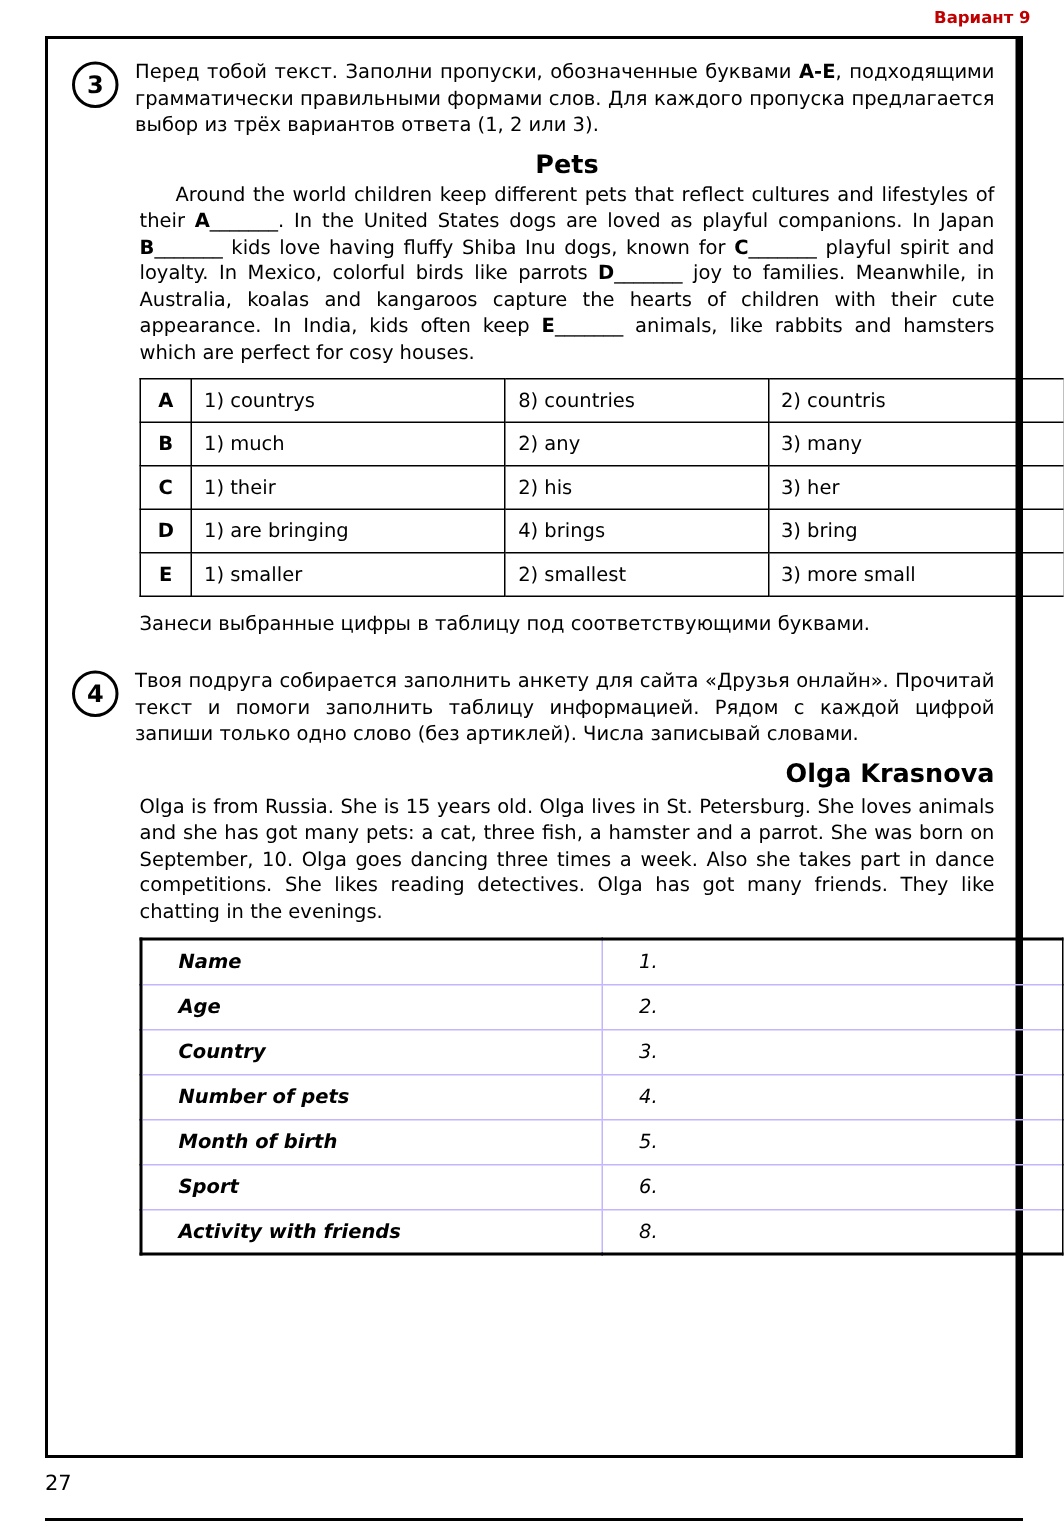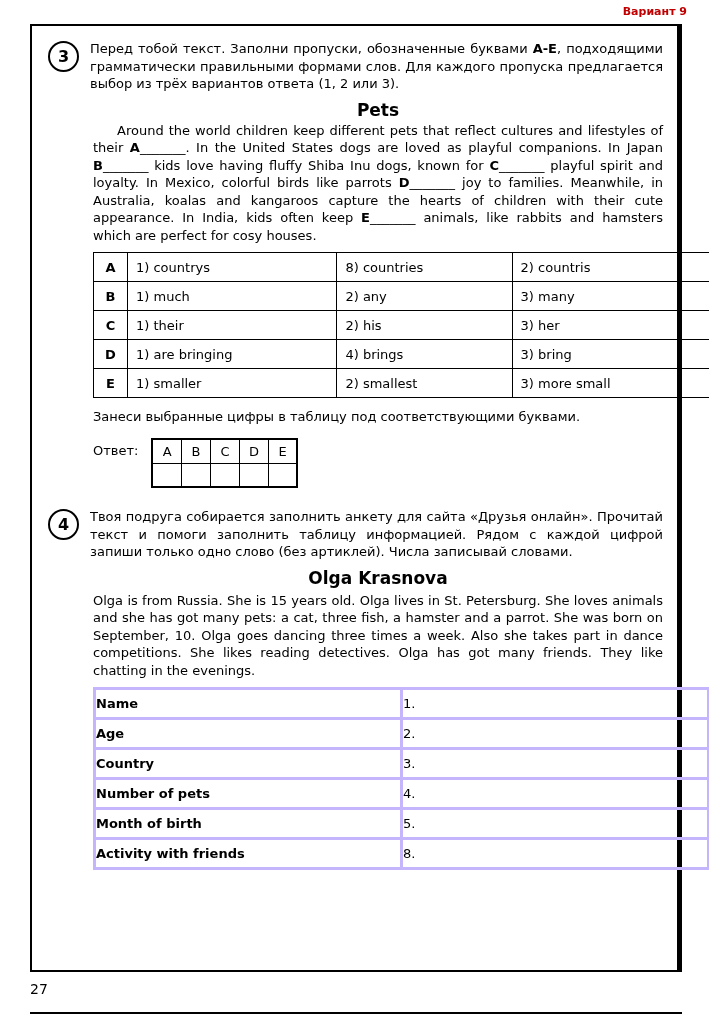--- a/index.html
+++ b/index.html
@@ -37,24 +37,24 @@
   .options-table td.letter { width:34px; text-align:center; font-weight:bold; padding:2px 4px; }
 
   .transfer { margin-top:10px; line-height:1.35; }
 
   .answer-block { margin-top:12px; display:flex; align-items:flex-start; gap:13px; }
   .answer-label { margin-top:5px; }
   .answer-table { border:2px solid #000; }
   .answer-table td { border:1px solid #000; width:29px; height:24px; text-align:center; vertical-align:middle; }
 
   .task4 { margin-top:20px; }
-  .title4 { margin-bottom:4px; }
+  .title4 { margin-bottom:4px;text-align:right; }
 
   .form-table { margin-top:8px; width:100%; border:2px solid #000; }
-  .form-table td { border:3px solid #c4b5fd; height:30px; padding:2px 0; vertical-align:middle; }
+  .form-table td { border:1px solid #c4b5fd; height:30px; padding:2px 24px; vertical-align:middle;font-style:italic; }
   .form-table td.form-label { width:50%; font-weight:bold; }
 
   .page-number {
     position:absolute; top:981px; left:30px; width:652px;
     text-align:left; font-size:14px;
   }
   .bottom-rule {
     position:absolute; top:1012px; left:30px; width:652px; height:2px; background:#000;
   }
 </style>
@@ -105,41 +105,20 @@
           <td class="letter">E</td>
           <td>1) smaller</td>
           <td>2) smallest</td>
           <td>3) more small</td>
         </tr>
       </tbody>
     </table>
 
     <p class="transfer offset">Занеси выбранные цифры в таблицу под соответствующими буквами.</p>
 
-    <div class="answer-block offset">
-      <span class="answer-label">Ответ:</span>
-      <table class="answer-table">
-        <tbody>
-          <tr>
-            <td>A</td>
-            <td>B</td>
-            <td>C</td>
-            <td>D</td>
-            <td>E</td>
-          </tr>
-          <tr>
-            <td></td>
-            <td></td>
-            <td></td>
-            <td></td>
-            <td></td>
-          </tr>
-        </tbody>
-      </table>
-    </div>
   </section>
 
   <section class="task4">
     <div class="task-head">
       <div class="task-num">4</div>
       <p class="task-text">Твоя подруга собирается заполнить анкету для сайта «Друзья онлайн». Прочитай текст и помоги заполнить таблицу информацией. Рядом с каждой цифрой запиши только одно слово (без артиклей). Числа записывай словами.</p>
     </div>
 
     <h3 class="text-title title4 offset">Olga Krasnova</h3>
 
@@ -161,20 +140,24 @@
         </tr>
         <tr>
           <td class="form-label">Number of pets</td>
           <td>4.</td>
         </tr>
         <tr>
           <td class="form-label">Month of birth</td>
           <td>5.</td>
         </tr>
         <tr>
+          <td class="form-label">Sport</td>
+          <td>6.</td>
+        </tr>
+        <tr>
           <td class="form-label">Activity with friends</td>
           <td>8.</td>
         </tr>
       </tbody>
     </table>
   </section>
 
 </div>
 
 <div class="page-number">27</div>

